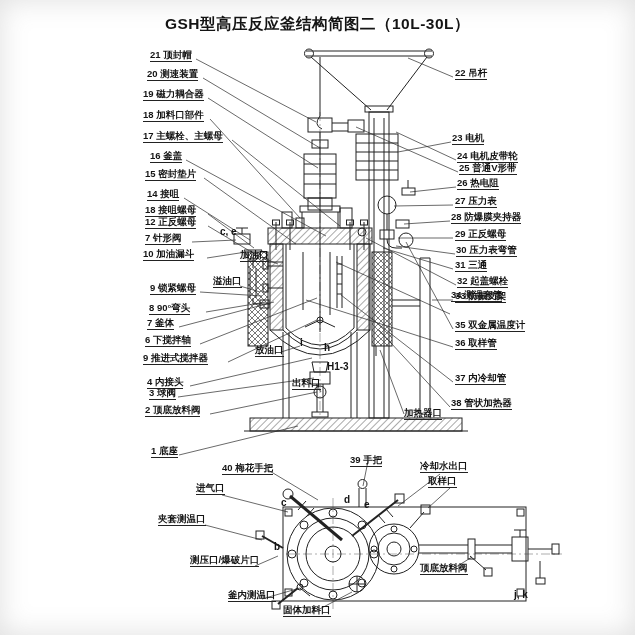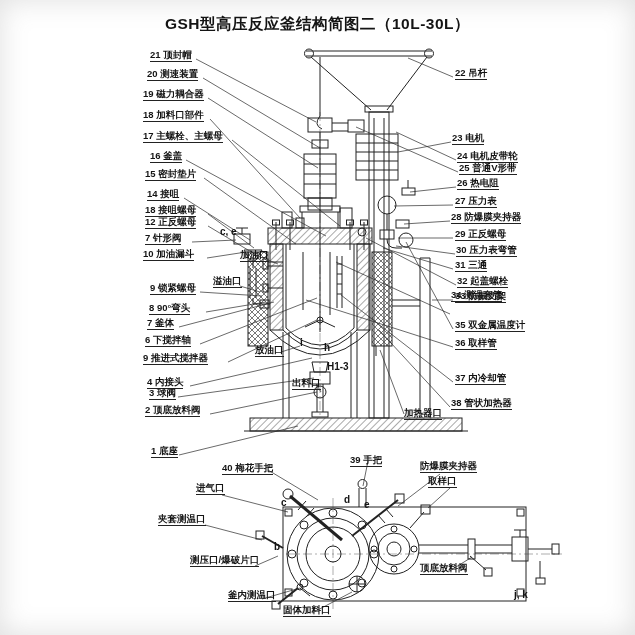--- a/index.html
+++ b/index.html
@@ -336,21 +336,21 @@
 <div class="lbl" style="left:451px;top:398px">38 管状加热器</div>
 
 <div class="lbl" style="left:240px;top:250px">加油口</div>
 <div class="lbl" style="left:213px;top:276px">溢油口</div>
 <div class="lbl" style="left:255px;top:345px">放油口</div>
 <div class="lbl" style="left:292px;top:378px">出料口</div>
 <div class="lbl" style="left:404px;top:408px">加热器口</div>
 
 <div class="lbl" style="left:222px;top:463px">40 梅花手把</div>
 <div class="lbl" style="left:350px;top:455px">39 手把</div>
-<div class="lbl" style="left:420px;top:461px">防爆膜夹持器</div>
+<div class="lbl" style="left:420px;top:461px">冷却水出口</div>
 <div class="lbl" style="left:428px;top:476px">取样口</div>
 <div class="lbl" style="left:196px;top:483px">进气口</div>
 <div class="lbl" style="left:158px;top:514px">夹套测温口</div>
 <div class="lbl" style="left:190px;top:555px">测压口/爆破片口</div>
 <div class="lbl" style="left:420px;top:563px">顶底放料阀</div>
 <div class="lbl" style="left:228px;top:590px">釜内测温口</div>
 <div class="lbl" style="left:283px;top:605px">固体加料口</div>
 
 <div class="ltr" style="left:220px;top:226px">c, e</div>
 <div class="ltr" style="left:300px;top:337px">i</div>

